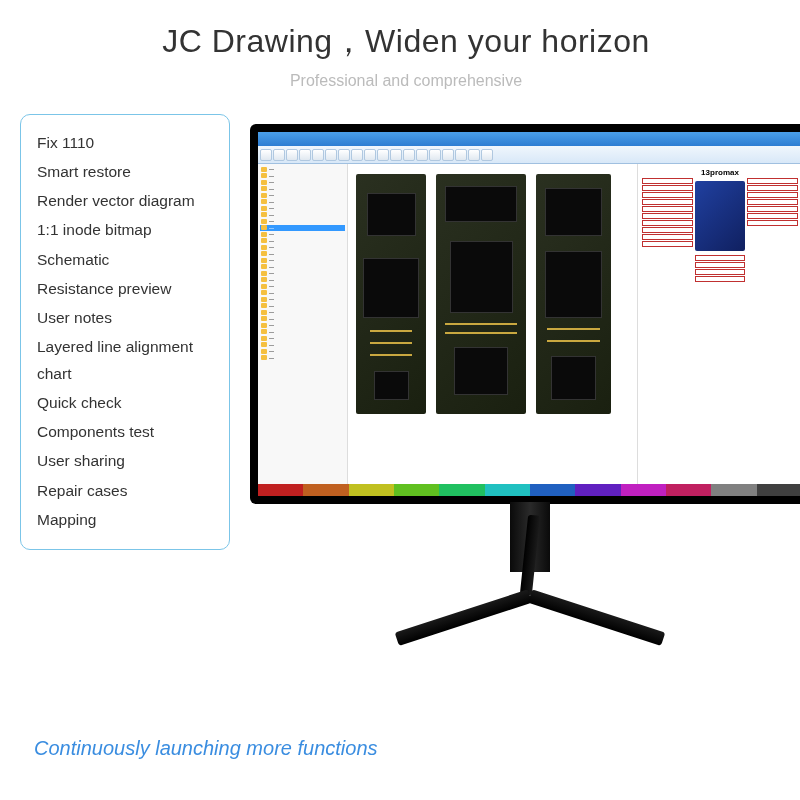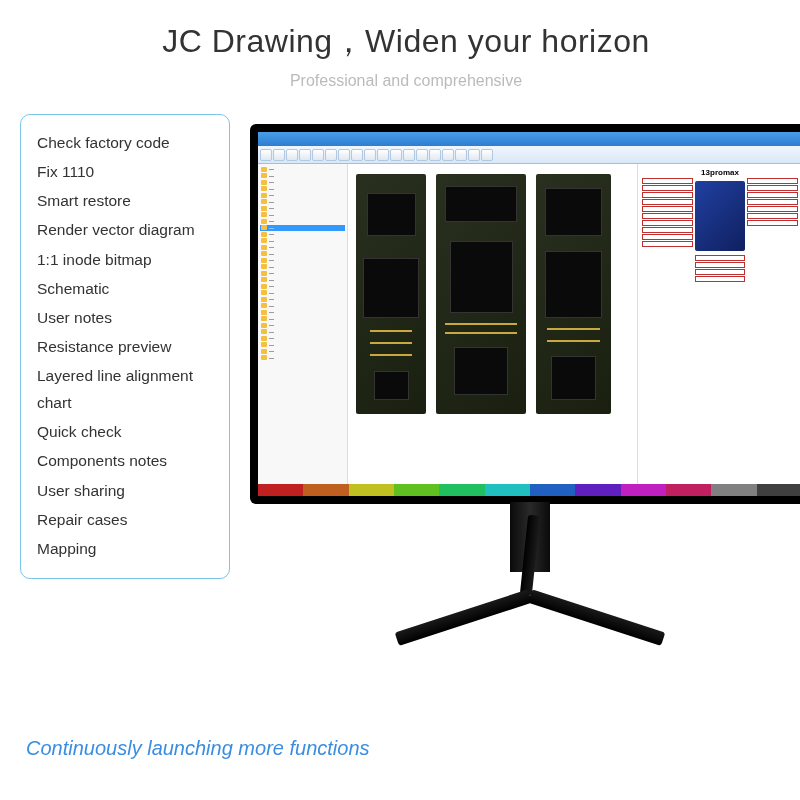--- a/index.html
+++ b/index.html
@@ -219,21 +219,21 @@
     .stand-leg.back {
       width: 80px;
       left: 90px;
       top: -20px;
       transform: rotate(96deg);
       height: 12px;
     }
     .footer-text {
       position: absolute;
       bottom: 40px;
-      left: 26px;
+      left: 34px;
       font-size: 20px;
       color: #3a8de0;
       font-style: italic;
       z-index: 10;
     }
     .right-layout {
       display: flex;
       gap: 2px;
     }
     .right-col {
@@ -243,31 +243,30 @@
 </head>
 <body>
 
 <div class="header">
   <div class="title">JC Drawing，Widen your horizon</div>
   <div class="subtitle">Professional and comprehensive</div>
 </div>
 
 <div class="content">
   <div class="features-panel">
-    <div class="feature-item">Check factory code</div>
     <div class="feature-item">Fix 1110</div>
     <div class="feature-item">Smart restore</div>
     <div class="feature-item">Render vector diagram</div>
     <div class="feature-item">1:1 inode bitmap</div>
     <div class="feature-item">Schematic</div>
+    <div class="feature-item">Resistance preview</div>
     <div class="feature-item">User notes</div>
-    <div class="feature-item">Resistance preview</div>
     <div class="feature-item">Layered line alignment chart</div>
     <div class="feature-item">Quick check</div>
-    <div class="feature-item">Components notes</div>
+    <div class="feature-item">Components test</div>
     <div class="feature-item">User sharing</div>
     <div class="feature-item">Repair cases</div>
     <div class="feature-item">Mapping</div>
   </div>
 
   <div class="monitor-container">
     <div class="monitor-frame">
       <div class="monitor-screen">
         <div class="app-titlebar"></div>
         <div class="app-toolbar">

